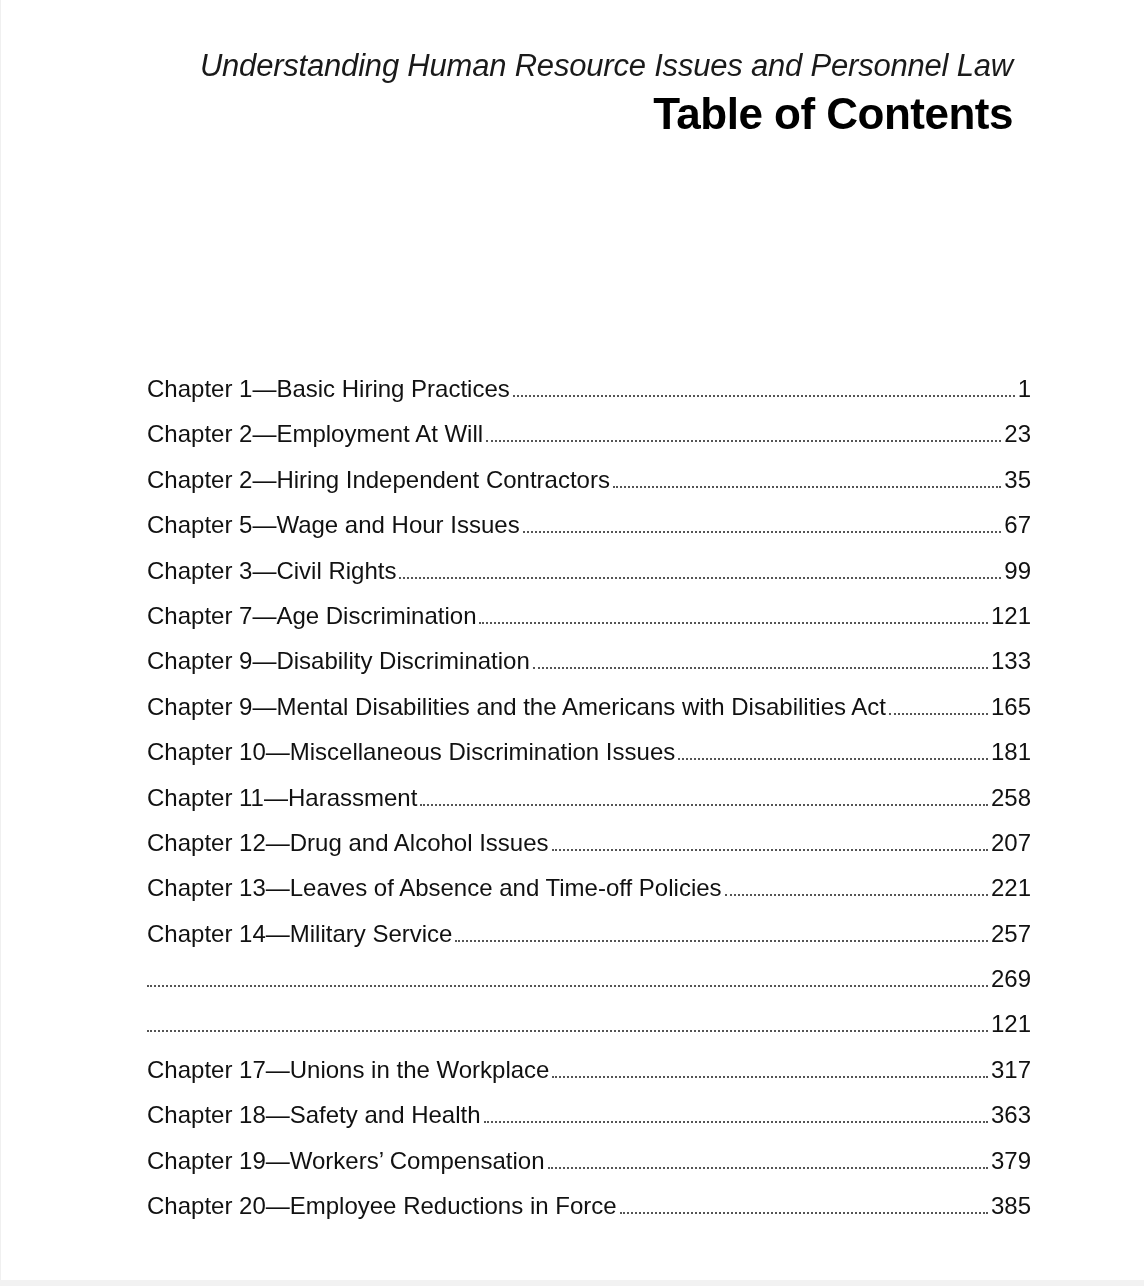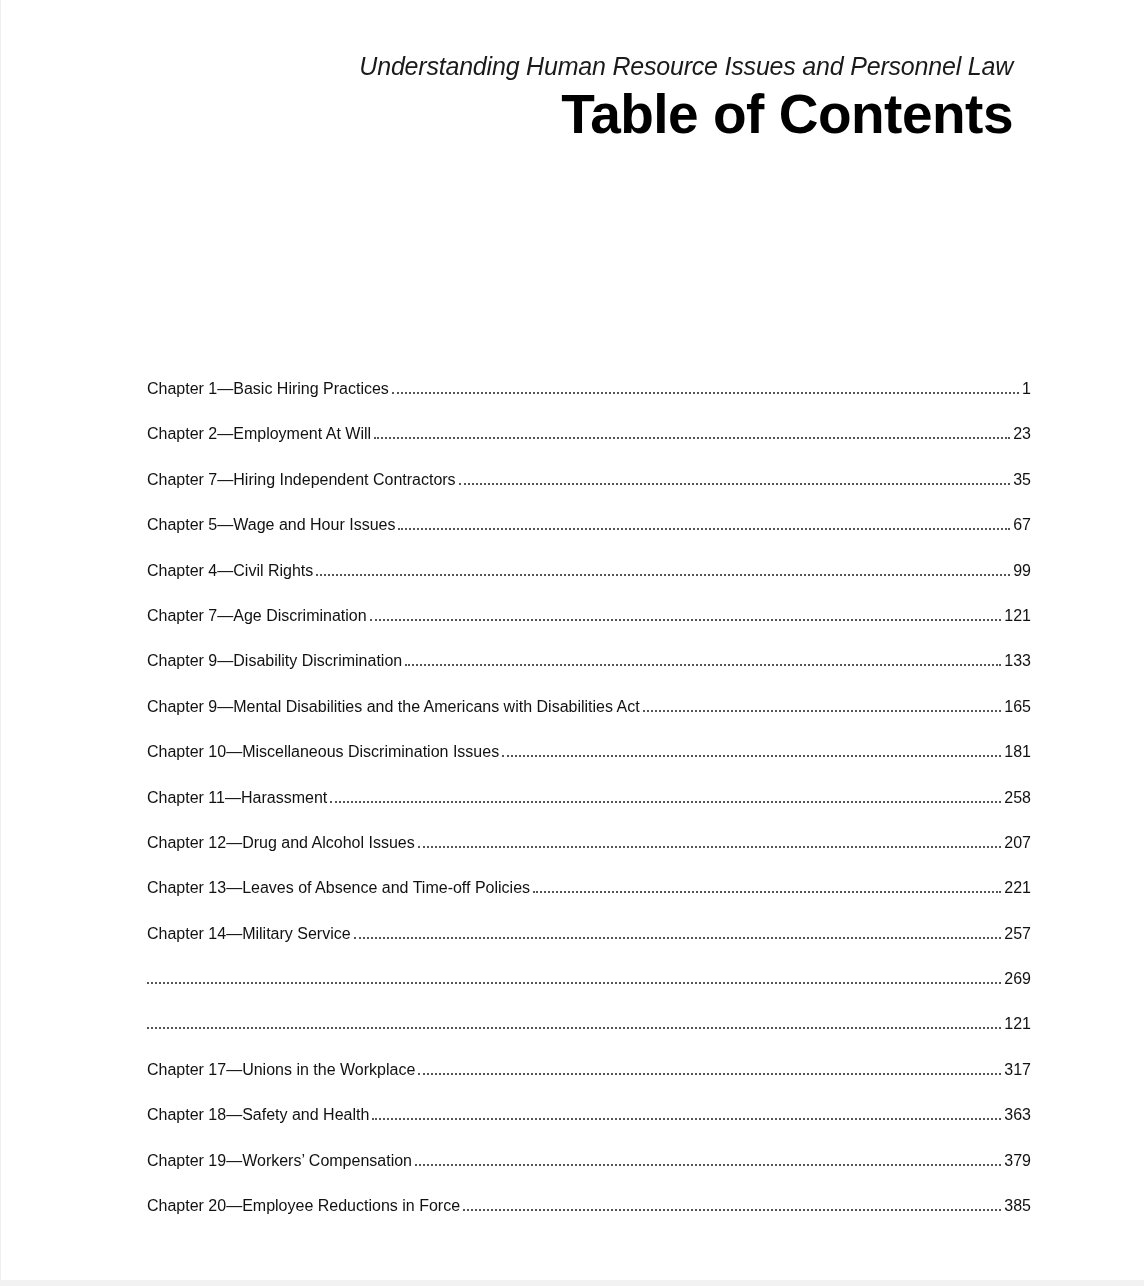--- a/index.html
+++ b/index.html
@@ -30,44 +30,44 @@
       background: #f2f2f2;
     }
     .header {
       position: absolute;
       right: 132px;
       top: 50px;
       text-align: right;
     }
     .book-title {
       font-style: italic;
-      font-size: 25px;
+      font-size: 31px;
       line-height: 32px;
       color: #1a1a1a;
       letter-spacing: -0.2px;
     }
     .page-title {
       font-weight: bold;
-      font-size: 55px;
+      font-size: 44px;
       line-height: 60px;
       margin-top: 2px;
       color: #000000;
       letter-spacing: -0.5px;
     }
     .toc {
       position: absolute;
       left: 146px;
       top: 372px;
       width: 884px;
     }
     .toc-row {
       display: flex;
       align-items: baseline;
       height: 45.4px;
-      font-size: 16px;
+      font-size: 24px;
       line-height: 34px;
       color: #111111;
     }
     .toc-label {
       white-space: nowrap;
       flex: 0 0 auto;
       padding-right: 3px;
     }
     .toc-leader {
       flex: 1 1 auto;
@@ -97,31 +97,31 @@
       <span class="toc-label">Chapter 1—Basic Hiring Practices</span>
       <span class="toc-leader"></span>
       <span class="toc-page">1</span>
     </div>
     <div class="toc-row">
       <span class="toc-label">Chapter 2—Employment At Will</span>
       <span class="toc-leader"></span>
       <span class="toc-page">23</span>
     </div>
     <div class="toc-row">
-      <span class="toc-label">Chapter 7—Hiring Independent Contractors</span>
+      <span class="toc-label">Chapter 2—Hiring Independent Contractors</span>
       <span class="toc-leader"></span>
       <span class="toc-page">35</span>
     </div>
     <div class="toc-row">
       <span class="toc-label">Chapter 5—Wage and Hour Issues</span>
       <span class="toc-leader"></span>
       <span class="toc-page">67</span>
     </div>
     <div class="toc-row">
-      <span class="toc-label">Chapter 4—Civil Rights</span>
+      <span class="toc-label">Chapter 3—Civil Rights</span>
       <span class="toc-leader"></span>
       <span class="toc-page">99</span>
     </div>
     <div class="toc-row">
       <span class="toc-label">Chapter 7—Age Discrimination</span>
       <span class="toc-leader"></span>
       <span class="toc-page">121</span>
     </div>
     <div class="toc-row">
       <span class="toc-label">Chapter 9—Disability Discrimination</span>

